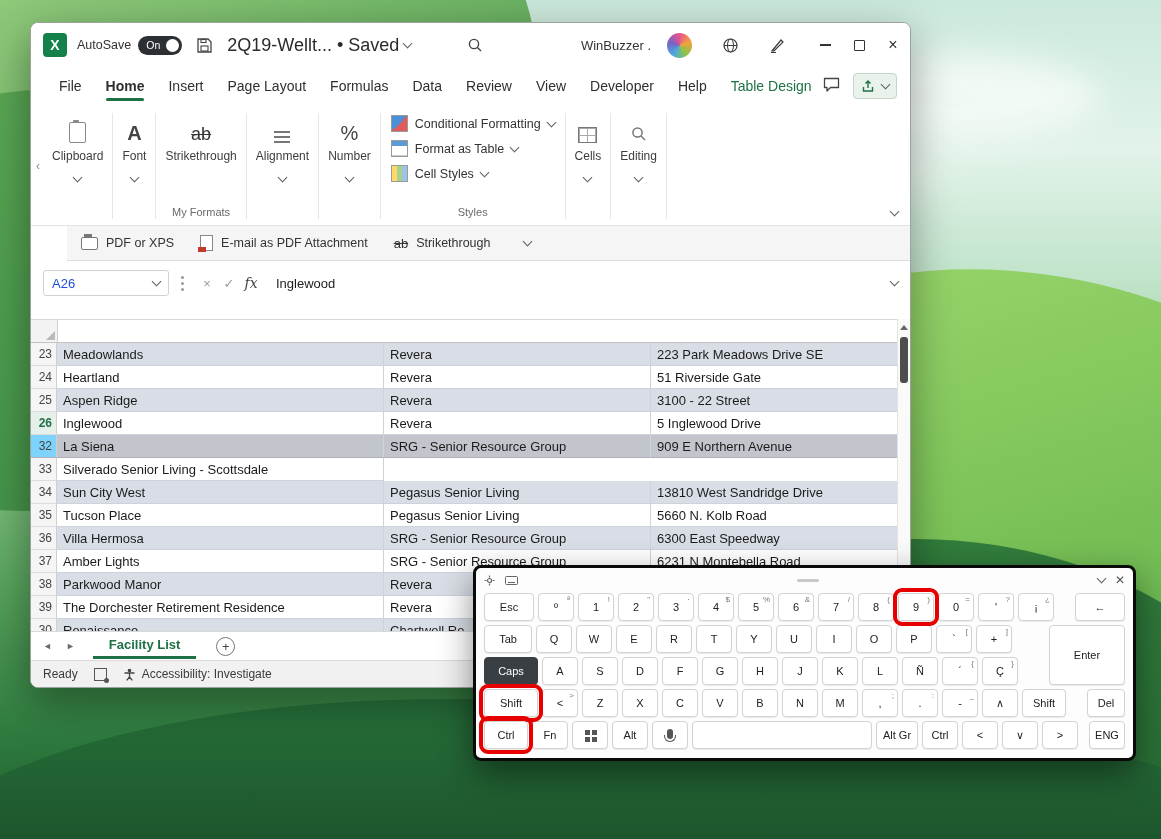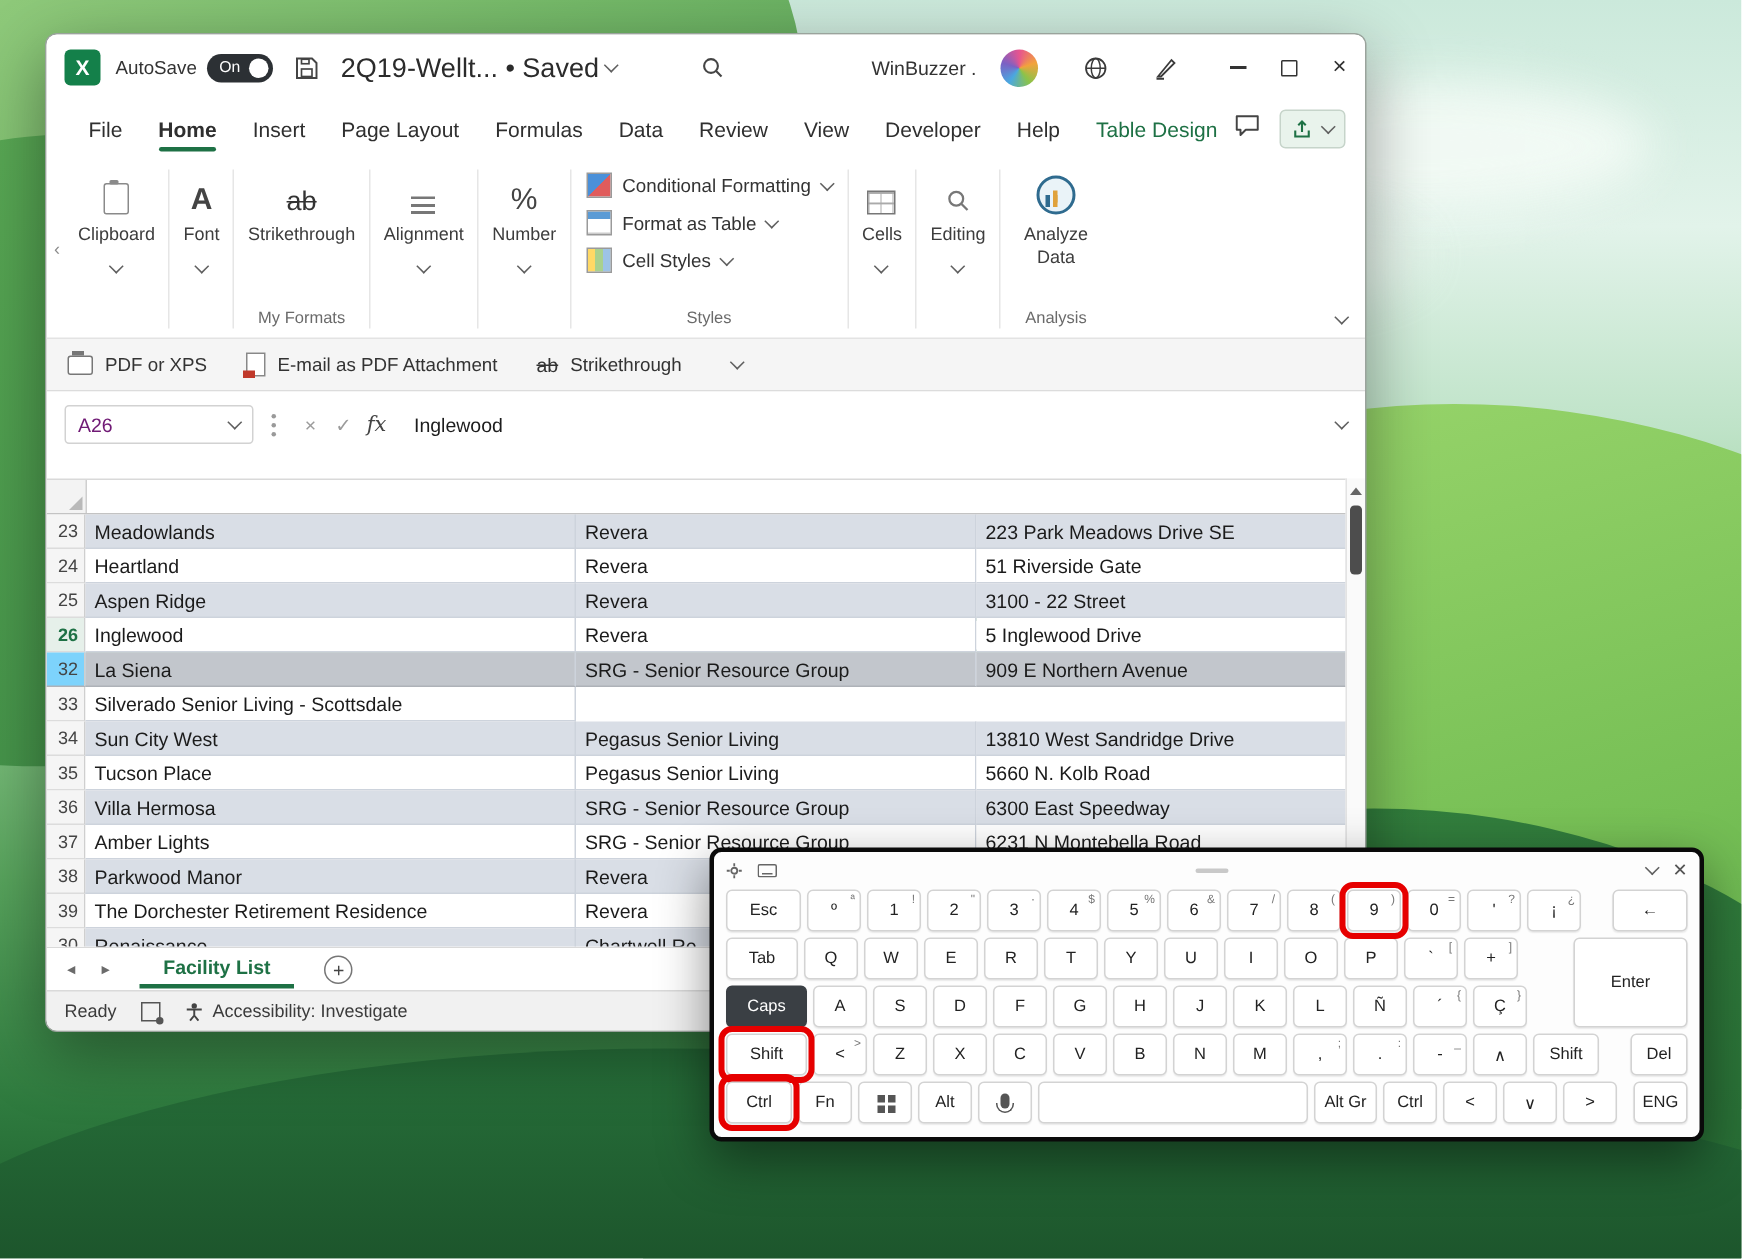--- a/index.html
+++ b/index.html
@@ -92,34 +92,34 @@
   .stylelabel{font-size:12.5px;color:#333;white-space:nowrap;}
   .sic{width:15px;height:15px;border:1px solid #9a9a9a;flex:0 0 15px;}
   .conditional-formatting-icon{background:linear-gradient(135deg,#4a90d9 0 50%,#e05c5c 50% 100%);}
   .format-as-table-icon{background:linear-gradient(#5b9bd5 0 5px,#fff 5px);
     background-color:#fff;box-shadow:inset 0 -1px #ccc;}
   .cell-styles-icon{background:linear-gradient(90deg,#ffd966 33%,#a9d18e 33% 66%,#9dc3e6 66%);}
   .ribbon-collapse{position:absolute;right:12px;bottom:10px;}
 
   
   .qatrow{height:34px;flex:0 0 34px;display:flex;align-items:center;background:#f5f5f5;
-    border-bottom:1px solid #dcdcdc;padding:0 14px;gap:26px;}
+    border-bottom:1px solid #dcdcdc;padding:0 14px;gap:26px;margin-left:36px;}
   .qitem{display:flex;align-items:center;gap:8px;font-size:12.5px;color:#333;}
   .qic{display:inline-flex;align-items:center;justify-content:center;color:#b33;}
   .pdf-or-xps-icon{width:15px;height:11px;border:1.4px solid #777;border-radius:2px;position:relative;background:#fff;}
   .pdf-or-xps-icon::before{content:'';position:absolute;left:2px;top:-4px;width:8px;height:3px;background:#777;}
   .email-pdf-icon{width:11px;height:14px;border:1.3px solid #888;background:#fff;position:relative;}
   .email-pdf-icon::after{content:'';position:absolute;left:-3px;bottom:-2px;width:8px;height:5px;background:#c0392b;}
   .strikethrough-icon{font-size:13px;color:#333;text-decoration:line-through;}
   .qat-overflow{margin-left:8px;}
 
   
   .formularow{height:36px;flex:0 0 36px;display:flex;align-items:center;padding:4px 10px 6px 12px;background:#fff;}
   .namebox{width:108px;height:24px;border:1px solid #d2d2d2;border-radius:3px;display:flex;align-items:center;
-    padding:0 8px;font-size:13px;color:#701a75;justify-content:space-between;}
+    padding:0 8px;font-size:13px;color:#1d4ed8;justify-content:space-between;}
   .vdots{width:3px;height:3px;border-radius:50%;background:#9a9a9a;box-shadow:0 6px #9a9a9a,0 -6px #9a9a9a;margin:0 12px;}
   .fbtn{width:22px;text-align:center;font-size:13px;color:#9b9b9b;}
   .fbtn.fx{font-family:"DejaVu Serif",serif;font-style:italic;color:#444;font-size:14px;}
   .fcontent{flex:1;font-size:13px;color:#1c1c1c;padding-left:14px;}
   .fexpand{margin-right:2px;}
 
   
   .sheetarea{flex:1;position:relative;background:#fff;padding-top:12px;box-sizing:border-box;overflow:hidden;}
   .gridwrap{margin-right:12px;}
   .hrow{display:flex;height:22px;border-top:1px solid #d9d9d9;border-bottom:1px solid #c3c3c3;background:#fff;}
@@ -390,29 +390,20 @@
               <circle cx="7.5" cy="7.5" r="4.6" fill="none" stroke="#777" stroke-width="1.5"></circle>
               <line x1="11" y1="11" x2="15" y2="15" stroke="#777" stroke-width="1.5"></line>
             </svg>
         </span>
         <span class="rlabel">Editing</span>
         <span class="chev rchev"></span>
       </div>
     </div>
     <div class="rsep"></div>
 
-    <div class="rgroup">
-      <div class="rbig">
-        <span class="ricon">
-            <span class="ic-analyze"></span>
-          </span>
-        <span class="rlabel" style="width:56px">Analyze Data</span>
-      </div>
-      <span class="rgrouplabel">Analysis</span>
-    </div>
 
     <span class="chev ribbon-collapse"></span>
   </div>
 
   <div class="qatrow">
     <div style="display:flex;gap:26px;align-items:center;">
         <div class="qitem">
           <span class="qic pdf-or-xps-icon"></span>
           <span>PDF or XPS</span>
         </div>

